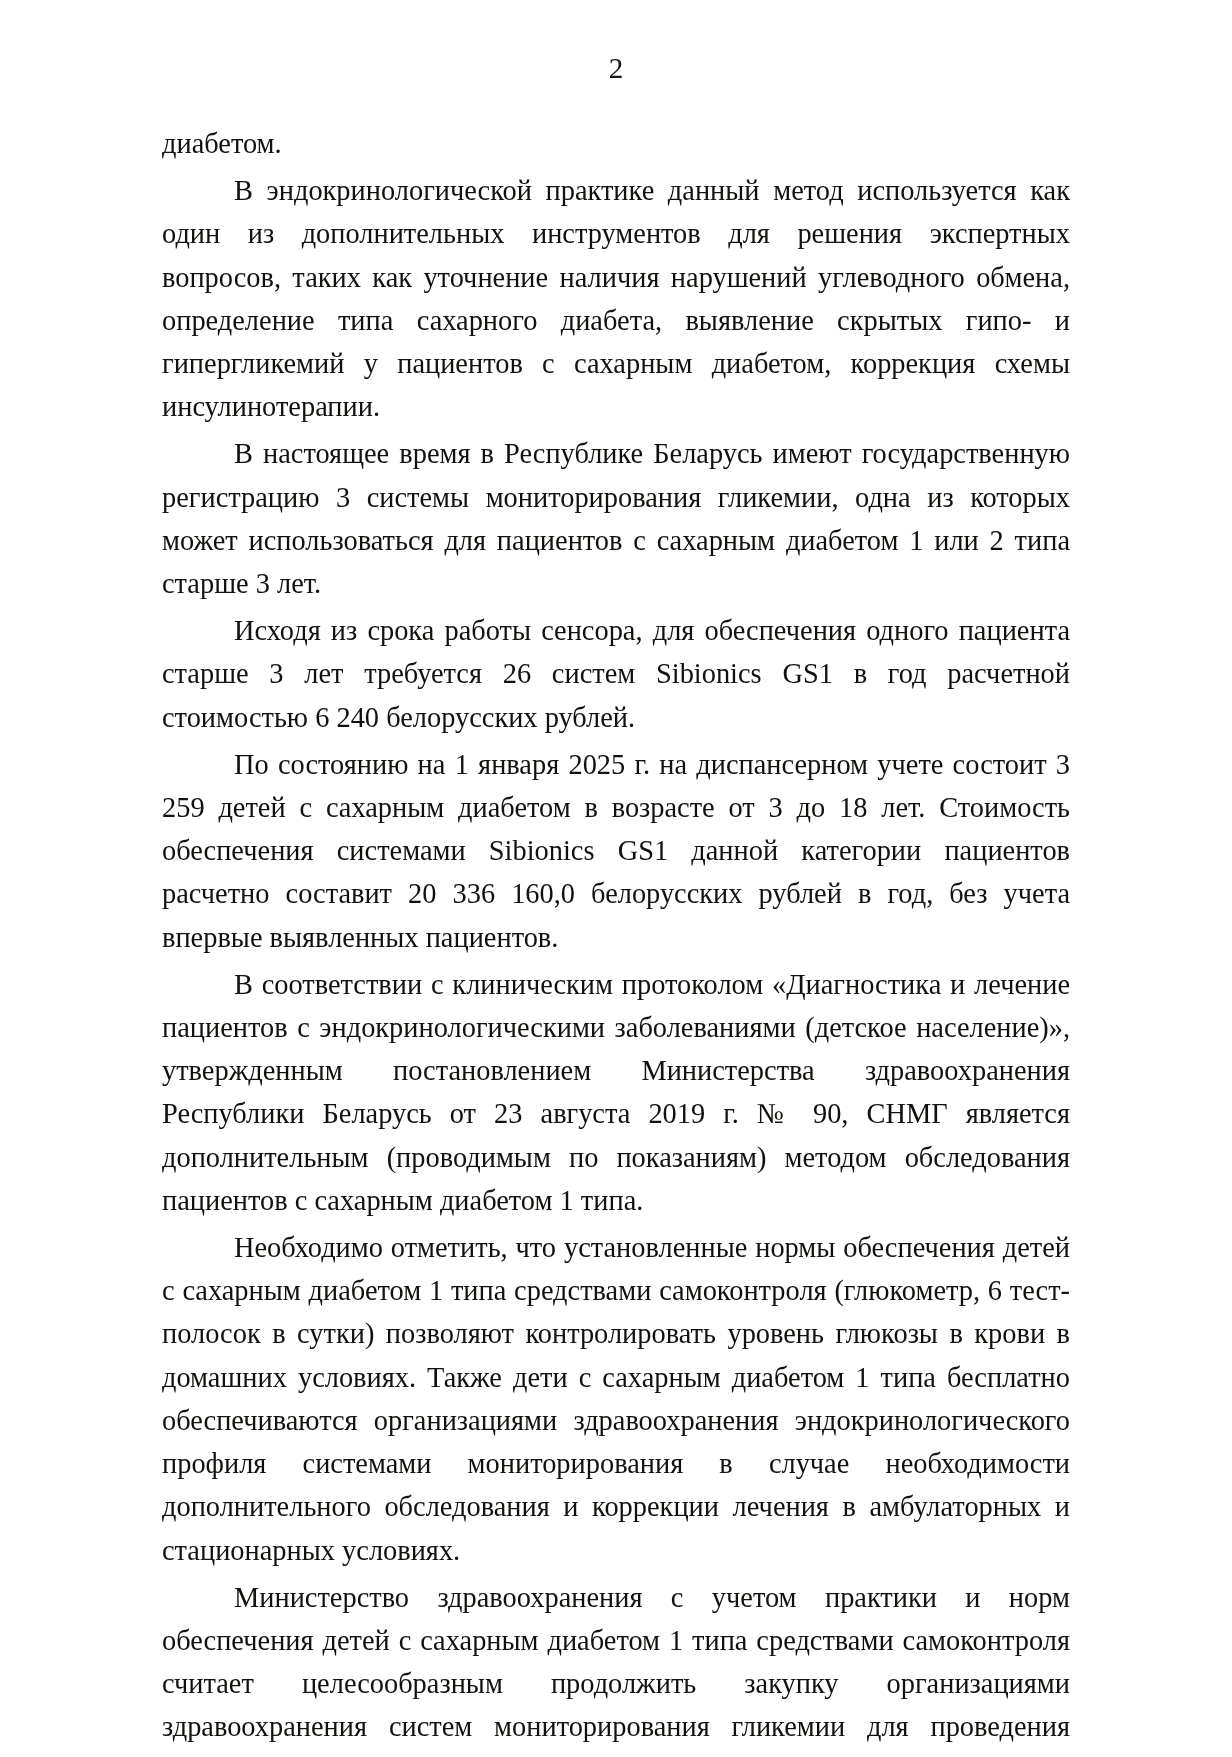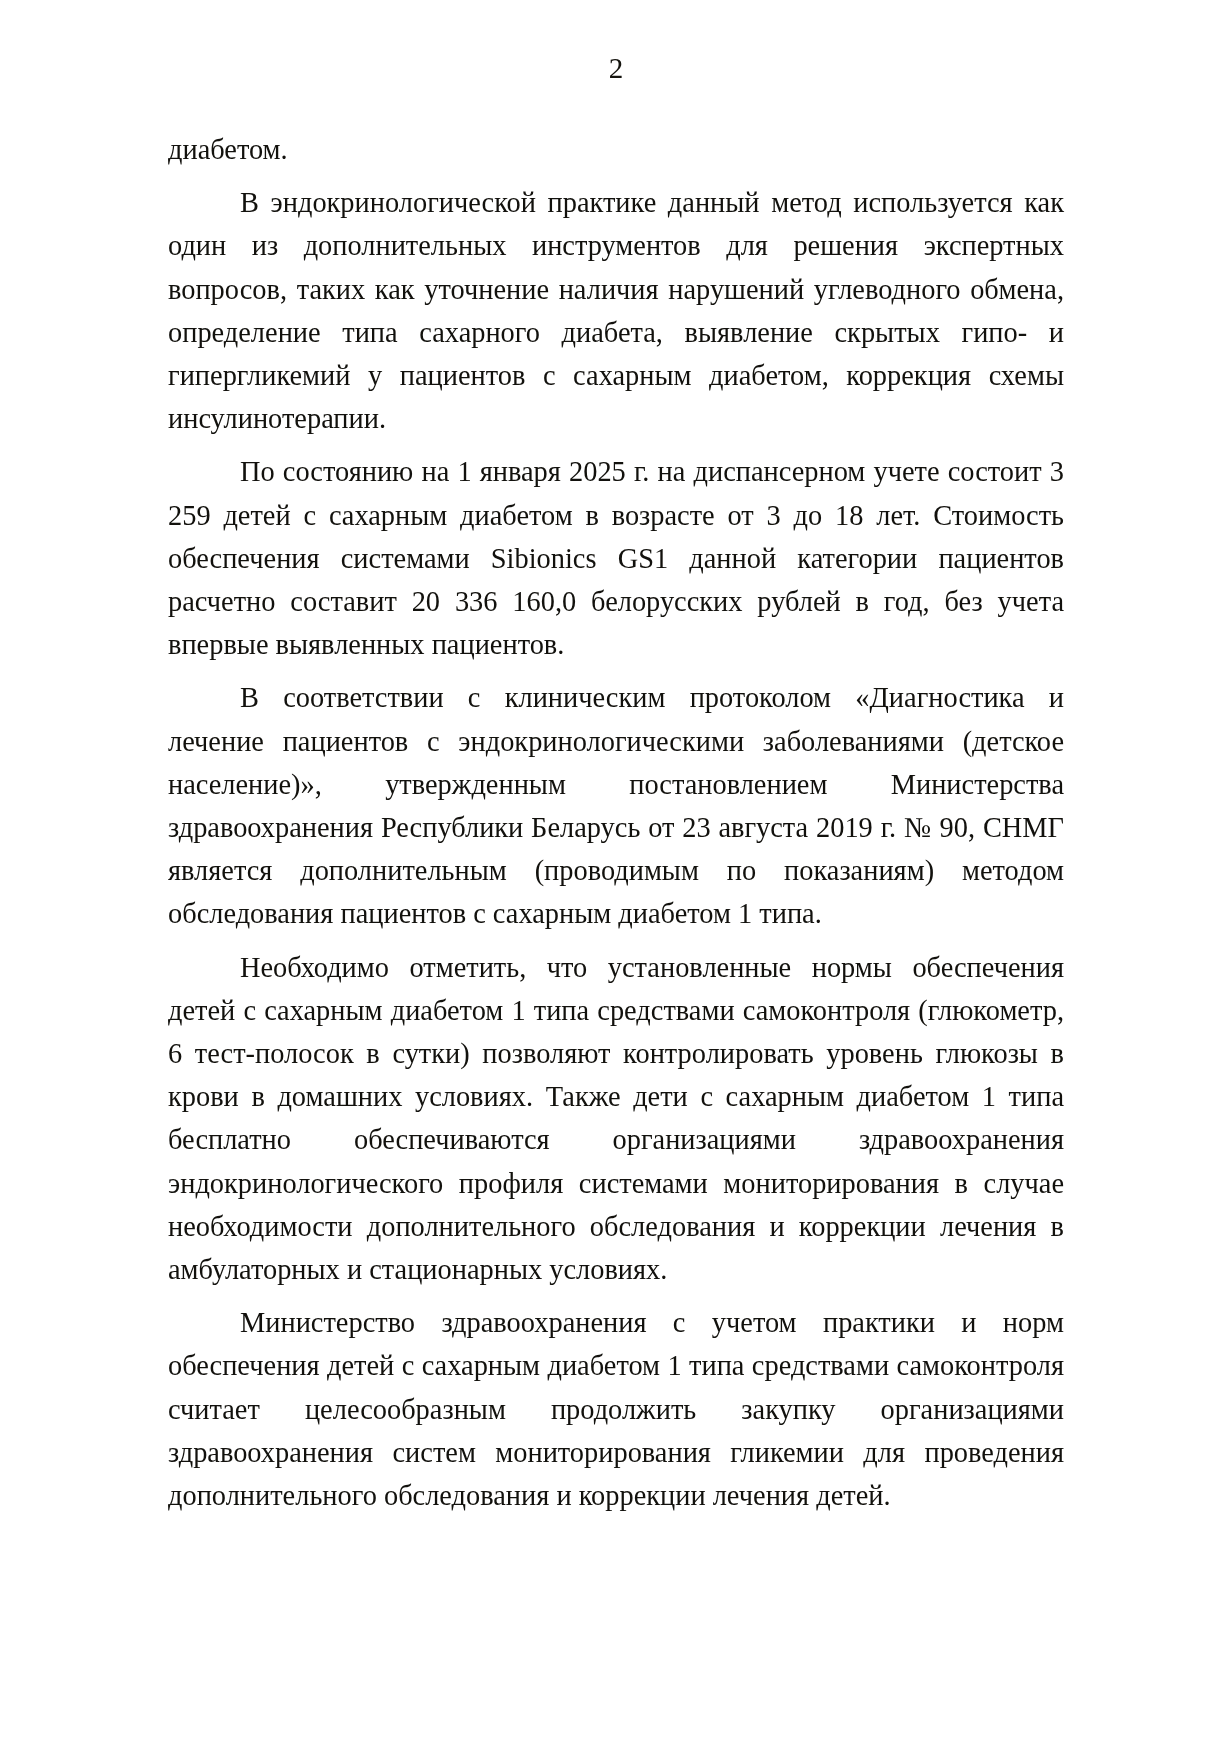--- a/index.html
+++ b/index.html
@@ -36,21 +36,21 @@
     font-family: "Liberation Serif", "DejaVu Serif", serif;
     font-size: 28.4px;
     line-height: 43.2px;
     color: #12110d;
     text-align: justify;
     text-justify: inter-word;
     -webkit-hyphens: none;
     hyphens: none;
   }
   .body-text p {
-    margin: 10px;
+    margin: 4px;
     padding: 0;
     text-align: justify;
   }
   .body-text p.indent {
     text-indent: 72px;
   }
   .body-text p.noindent {
     text-indent: 0;
   }
   
@@ -71,21 +71,23 @@
 
   <div class="page-number">2</div>
 
   <div class="body-text">
 
     <p class="noindent">диабетом.</p>
 
     <p class="indent">В эндокринологической практике данный метод используется как один из дополнительных инструментов для решения экспертных вопросов, таких как уточнение наличия нарушений углеводного обмена, определение типа сахарного диабета, выявление скрытых гипо- и гипергликемий у пациентов с сахарным диабетом, коррекция схемы инсулинотерапии.</p>
 
 
+    <p class="indent">В настоящее время в Республике Беларусь имеют государственную регистрацию 3 системы мониторирования гликемии, одна из которых может использоваться для пациентов с сахарным диабетом 1 или 2 типа старше 3 лет.</p>
 
+    <p class="indent">Исходя из срока работы сенсора, для обеспечения одного пациента старше 3 лет требуется 26 систем Sibionics GS1 в год расчетной стоимостью 6 240 белорусских рублей.</p>
 
     <p class="indent">По состоянию на 1 января 2025 г. на диспансерном учете состоит 3 259 детей с сахарным диабетом в возрасте от 3 до 18 лет. Стоимость обеспечения системами Sibionics GS1 данной категории пациентов расчетно составит 20 336 160,0 белорусских рублей в год, без учета впервые выявленных пациентов.</p>
 
     <p class="indent">В соответствии с клиническим протоколом «Диагностика и лечение пациентов с эндокринологическими заболеваниями (детское население)», утвержденным постановлением Министерства здравоохранения Республики Беларусь от 23 августа 2019 г. № 90, СНМГ является дополнительным (проводимым по показаниям) методом обследования пациентов с сахарным диабетом 1 типа.</p>
 
     <p class="indent">Необходимо отметить, что установленные нормы обеспечения детей с сахарным диабетом 1 типа средствами самоконтроля (глюкометр, 6 тест-полосок в сутки) позволяют контролировать уровень глюкозы в крови в домашних условиях. Также дети с сахарным диабетом 1 типа бесплатно обеспечиваются организациями здравоохранения эндокринологического профиля системами мониторирования в случае необходимости дополнительного обследования и коррекции лечения в амбулаторных и стационарных условиях.</p>
 
     <p class="indent">Министерство здравоохранения с учетом практики и норм обеспечения детей с сахарным диабетом 1 типа средствами самоконтроля считает целесообразным продолжить закупку организациями здравоохранения систем мониторирования гликемии для  проведения дополнительного обследования и коррекции лечения детей.</p>
 
   </div>

